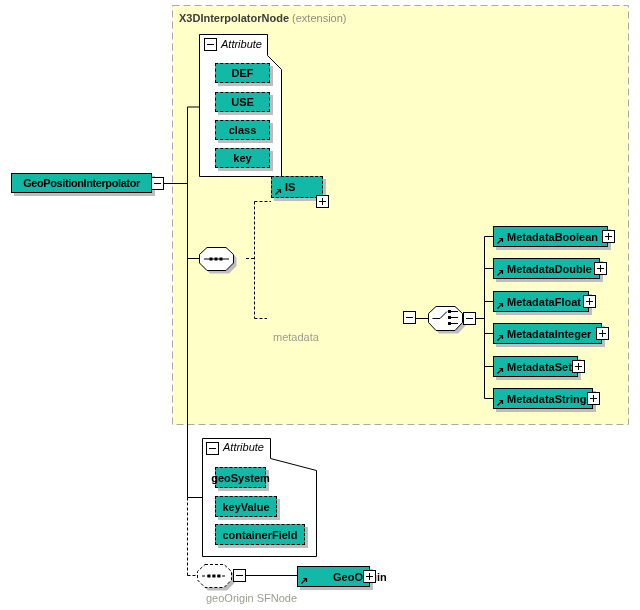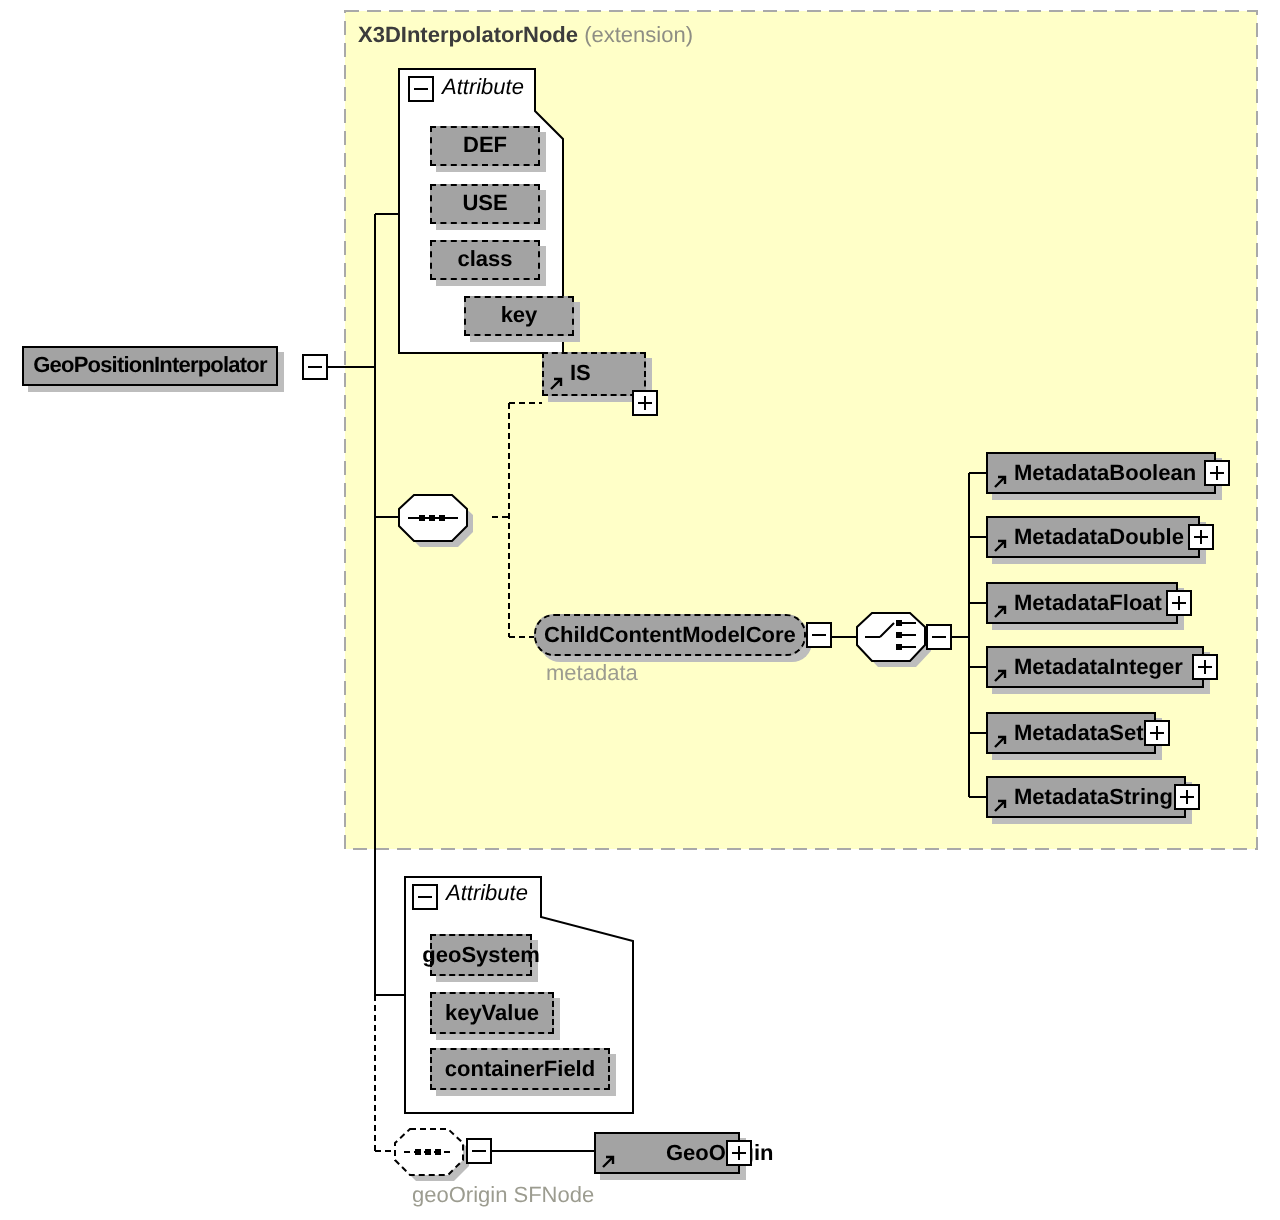--- a/index.html
+++ b/index.html
@@ -3,21 +3,21 @@
 <meta charset="utf-8">
 <style>
   html,body { margin:0; padding:0; background:#fff; }
   #canvas {
     position:relative; width:640px; height:610px; background:#fff;
     font-family:"Liberation Sans", sans-serif; overflow:hidden;
   }
   #wires { position:absolute; left:0; top:0; z-index:0; }
 
   .ebox {
-    position:absolute; background:#a3a3a3; border:1px solid #000; box-sizing:border-box;
+    position:absolute; background:#14b8a6; border:1px solid #000; box-sizing:border-box;
     box-shadow:3px 3px 0 #bdbdbd; z-index:2;
     display:flex; align-items:center; justify-content:center;
     font-weight:bold; font-size:11px; color:#000; white-space:nowrap;
   }
   .ebox.dashed { border-style:dashed; }
   .ebox.rounded { border-radius:10px; }
   .ebox.leftpad { justify-content:flex-start; padding-left:13px; }
   .ebox.tight { letter-spacing:-0.4px; }
 
   .ref-arrow { position:absolute; left:2px; bottom:1px; z-index:3; }
@@ -107,21 +107,21 @@
       <rect x="212.5" y="574.5" width="3" height="3" fill="#000"></rect>
       <rect x="217.5" y="574.5" width="3" height="3" fill="#000"></rect>
     </g>
   </svg>
 
   <div class="ext-label" style="left:179px; top:12px;">
     <span>X3DInterpolatorNode</span>
     <span class="sub">(extension)</span>
   </div>
 
-  <div class="ebox tight" style="left:11px; top:173px; width:128px; height:20px;">
+  <div class="ebox tight" style="left:11px; top:173px; width:141px; height:20px;">
     <span>GeoPositionInterpolator</span>
   </div>
   <div class="pm" style="left:151px; top:177px;">
     <svg width="11" height="11">
         <line x1="2" y1="5.5" x2="9" y2="5.5" stroke="#000" stroke-width="1"></line>
       </svg>
   </div>
 
   <div class="pm" style="left:204px; top:38px;">
     <svg width="11" height="11">
@@ -132,39 +132,36 @@
 
   <div class="ebox dashed" style="left:215px; top:63px; width:55px; height:20px;">
     <span>DEF</span>
   </div>
   <div class="ebox dashed" style="left:215px; top:92px; width:55px; height:20px;">
     <span>USE</span>
   </div>
   <div class="ebox dashed" style="left:215px; top:120px; width:55px; height:20px;">
     <span>class</span>
   </div>
-  <div class="ebox dashed" style="left:232px; top:148px; width:55px; height:20px;">
+  <div class="ebox dashed" style="left:215px; top:148px; width:55px; height:20px;">
     <span>key</span>
   </div>
 
   <div class="ebox dashed leftpad" style="left:271px; top:176px; width:52px; height:22px;">
     <svg class="ref-arrow" width="9" height="9">
       <path d="M1.5 7.5 L6.5 2.5 M3 2.5 H6.5 V6" fill="none" stroke="#000" stroke-width="1.2"></path>
     </svg>
     <span>IS</span>
   </div>
   <div class="pm" style="left:316px; top:195px;">
     <svg width="11" height="11">
         <path d="M2 5.5 H9 M5.5 2 V9" stroke="#000" stroke-width="1" fill="none"></path>
       </svg>
   </div>
 
-  <div class="ebox dashed rounded" style="left:267px; top:307px; width:136px; height:21px;">
-    <span>ChildContentModelCore</span>
-  </div>
   <div class="pm" style="left:403px; top:311px;">
     <svg width="11" height="11">
         <line x1="2" y1="5.5" x2="9" y2="5.5" stroke="#000" stroke-width="1"></line>
       </svg>
   </div>
   <div class="anno" style="left:273px; top:331px;">metadata</div>
   <div class="pm" style="left:463px; top:312px;">
     <svg width="11" height="11">
         <line x1="2" y1="5.5" x2="9" y2="5.5" stroke="#000" stroke-width="1"></line>
       </svg>

